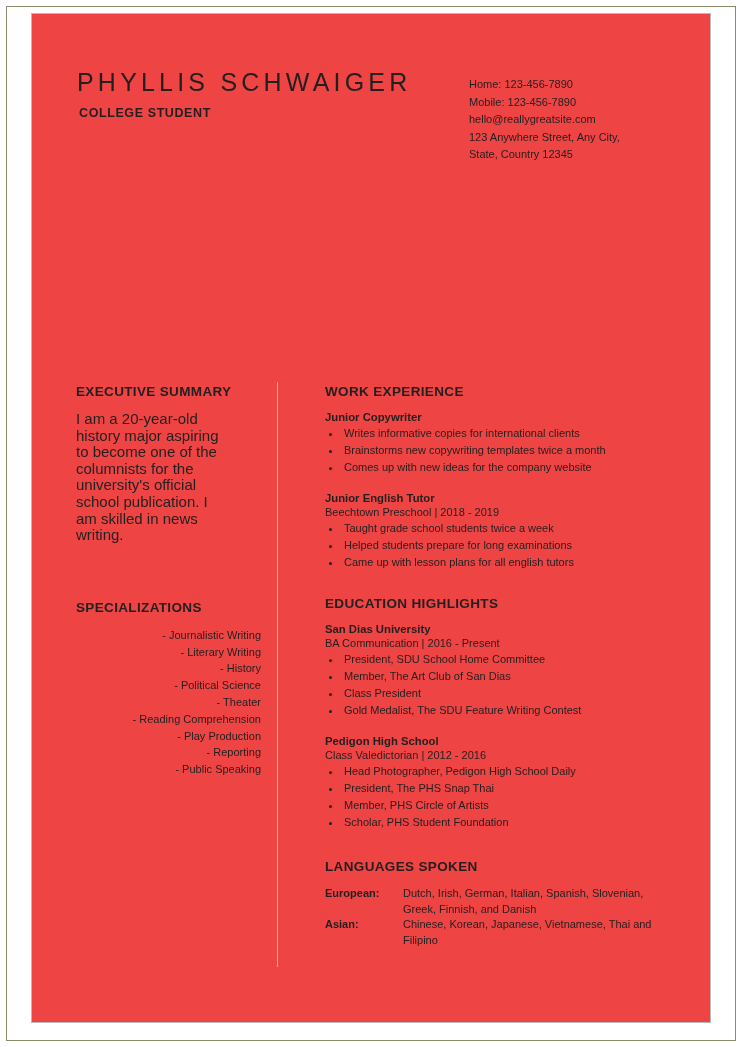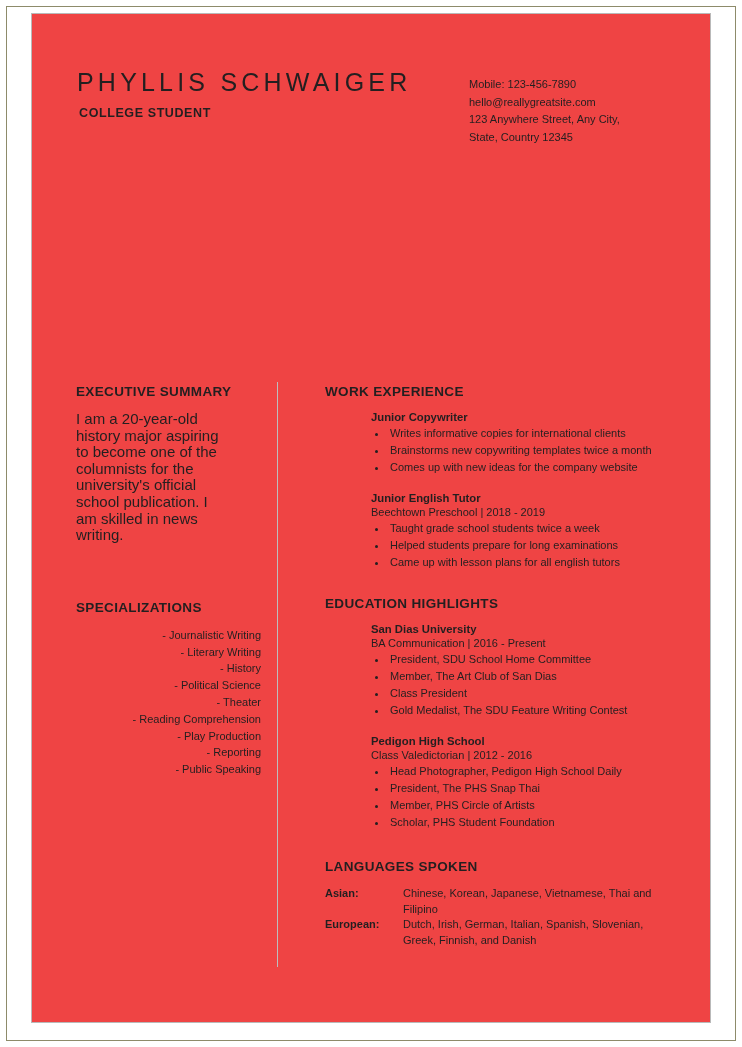--- a/index.html
+++ b/index.html
@@ -96,21 +96,21 @@
   .spec-block { margin-top: 56px; }
   .spec-list {
     list-style: none;
     margin: 0; padding: 0;
     font-size: 11px;
     line-height: 16.8px;
     text-align: right;
   }
   .spec-list li { white-space: nowrap; }
   
-  .job { margin-bottom: 16px; margin-left: 46px; }
+  .job { margin-bottom: 16px; }
   .job-title {
     font-size: 11.3px;
     font-weight: bold;
     margin: 0 0 2px 0;
   }
   .job-meta {
     font-size: 11px;
     margin: 0 0 2px 0;
     color: #231f20;
   }
@@ -141,20 +141,21 @@
 <div class="page-frame"></div>
 
 <div class="sheet">
 
   <div class="header">
     <h1 class="name">PHYLLIS SCHWAIGER</h1>
     <div class="subtitle">COLLEGE STUDENT</div>
   </div>
 
   <div class="contact">
+    <div>Home: 123-456-7890</div>
     <div>Mobile: 123-456-7890</div>
     <div>hello@reallygreatsite.com</div>
     <div>123 Anywhere Street, Any City,</div>
     <div>State, Country 12345</div>
   </div>
 
   <div class="columns">
     <div class="divider"></div>
 
     <div class="col-left">
@@ -230,26 +231,26 @@
             <li>Scholar, PHS Student Foundation</li>
           </ul>
         </div>
       </section>
 
       <section class="lang-gap">
         <h2 class="section">LANGUAGES SPOKEN</h2>
         <table class="langs">
           <tbody>
               <tr>
+            <td class="lang-label">European:</td>
+            <td class="lang-val">Dutch, Irish, German, Italian, Spanish, Slovenian, Greek, Finnish, and Danish</td>
+          </tr>
+          <tr>
             <td class="lang-label">Asian:</td>
             <td class="lang-val">Chinese, Korean, Japanese, Vietnamese, Thai and Filipino</td>
           </tr>
-          <tr>
-            <td class="lang-label">European:</td>
-            <td class="lang-val">Dutch, Irish, German, Italian, Spanish, Slovenian, Greek, Finnish, and Danish</td>
-          </tr>
         </tbody>
           </table>
       </section>
 
     </div>
   </div>
 </div>
 
 </body></html>

